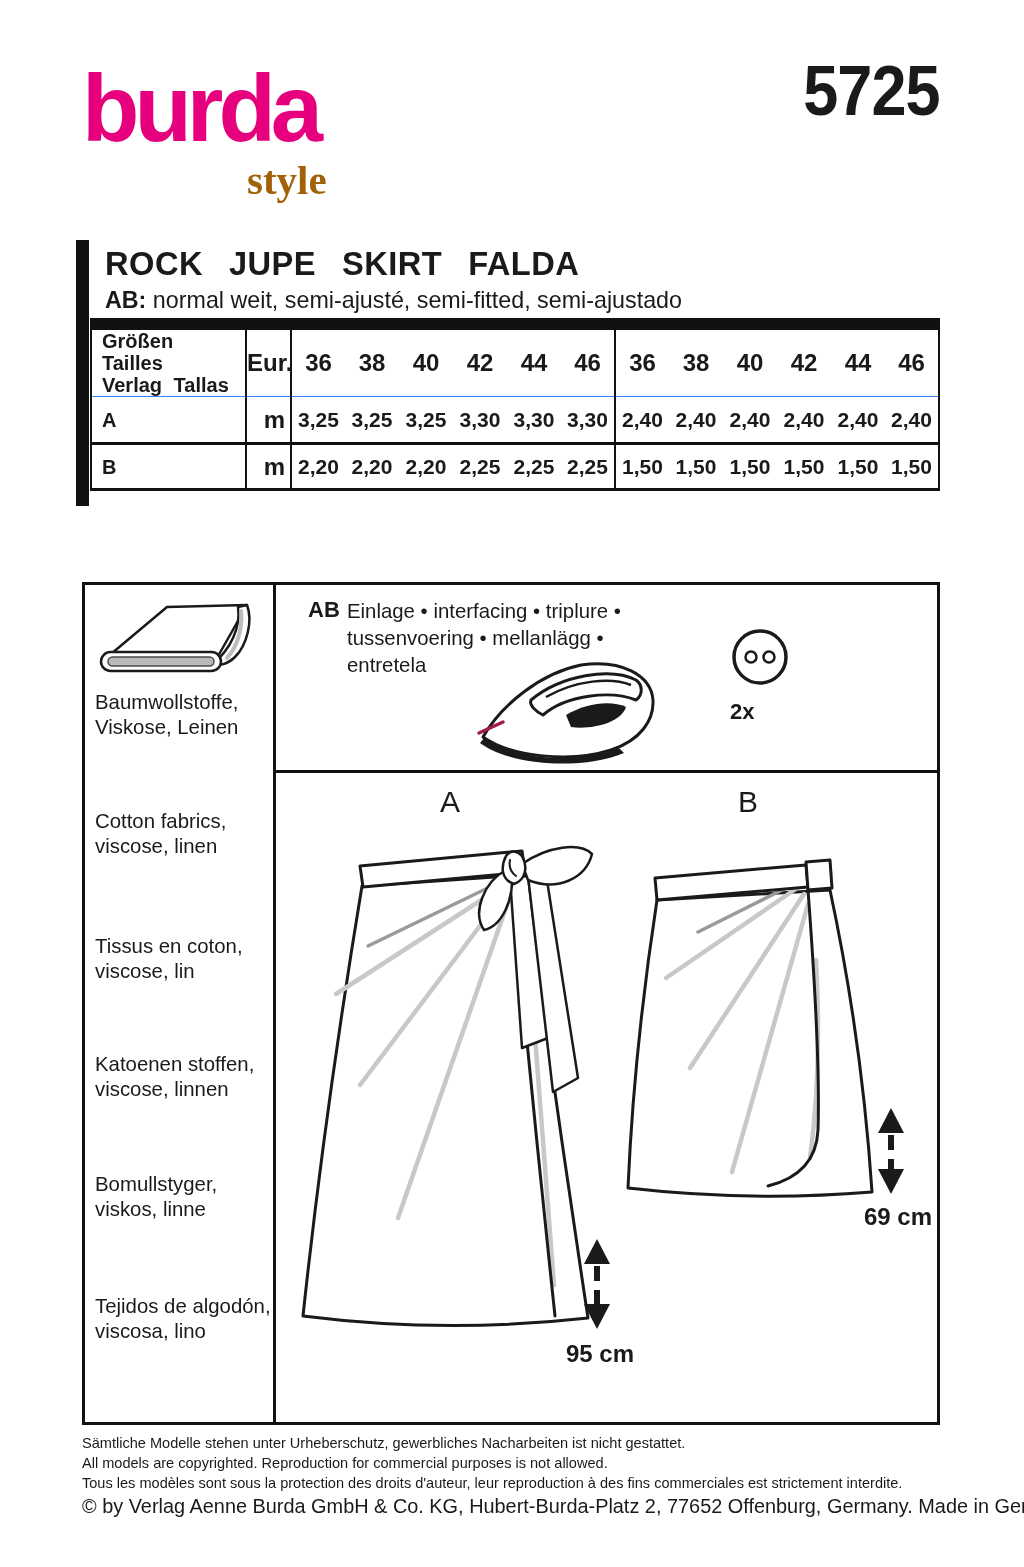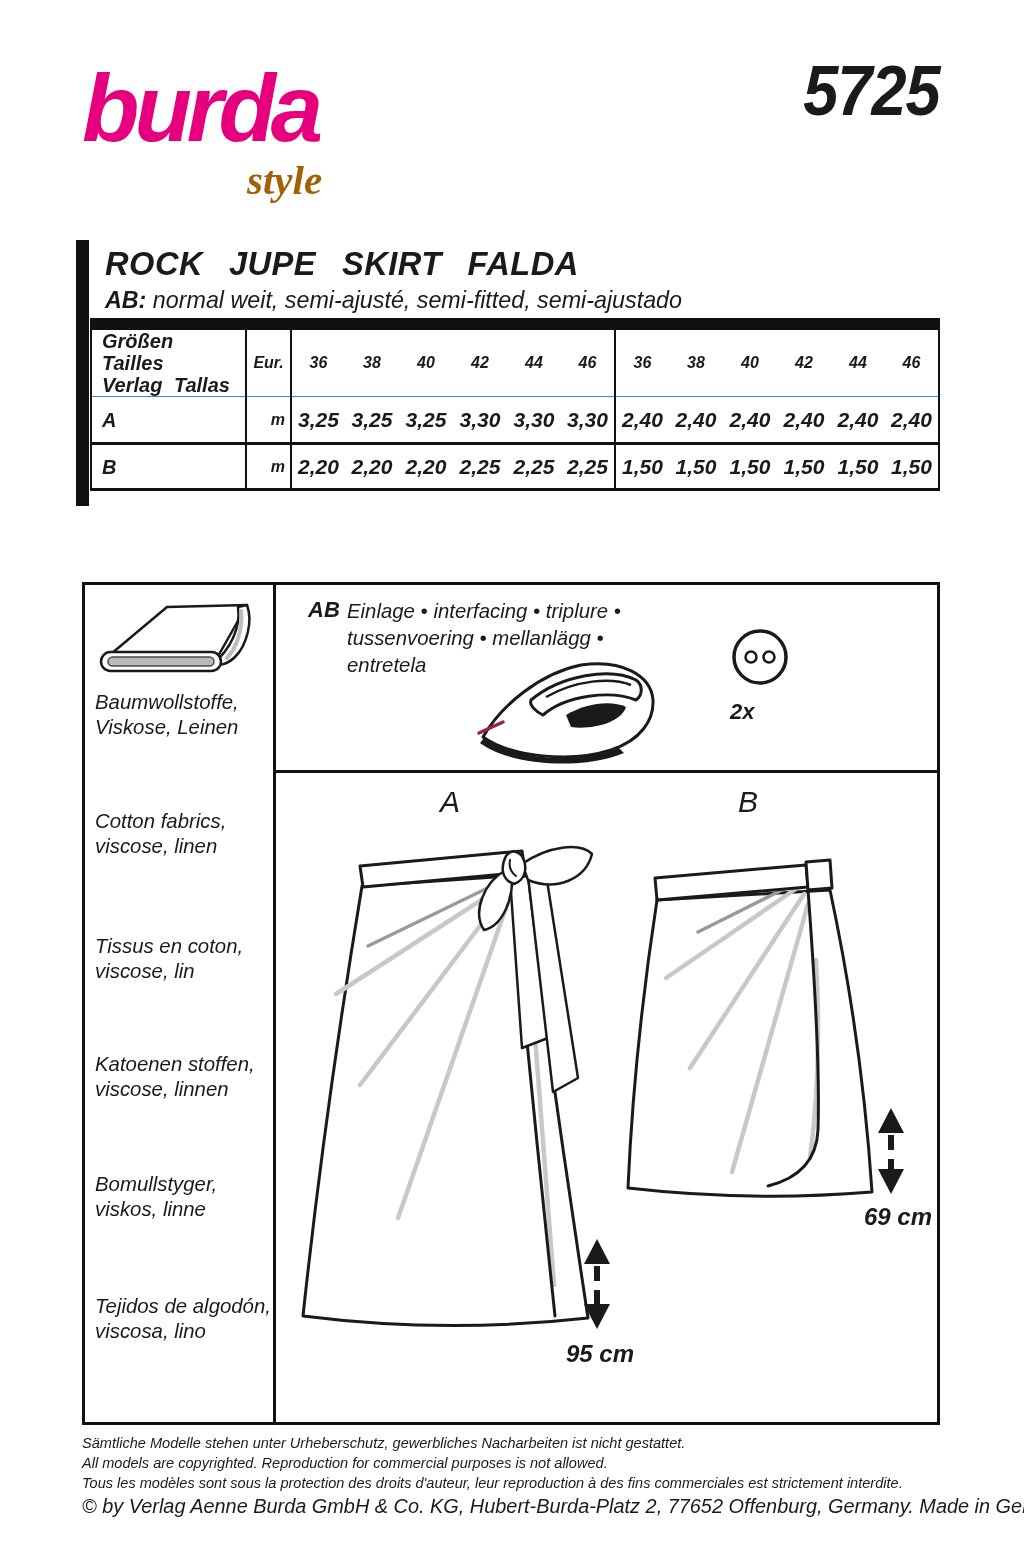--- a/index.html
+++ b/index.html
@@ -1,35 +1,35 @@
 <!DOCTYPE html>
 <html><head>
 <meta charset="utf-8">
 <style>
   html,body{margin:0;padding:0;background:#fff;}
   .page{position:relative;width:1024px;height:1567px;background:#fff;overflow:hidden;
-        font-family:"Liberation Sans",sans-serif;color:#1a1a1a;font-style:italic;}
+        font-family:"Liberation Sans",sans-serif;color:#1a1a1a;}
   
   .logo-burda{position:absolute;left:82px;top:62px;font-size:94px;font-weight:bold;
       letter-spacing:-5px;line-height:1;color:#e6007e;}
   .logo-style{position:absolute;left:247px;top:160px;font-size:41px;font-weight:bold;
       font-family:"Liberation Serif",serif;color:#a16207;line-height:1;}
   .pattern-number{position:absolute;right:84px;top:56px;font-size:70px;font-weight:bold;
       letter-spacing:-1px;line-height:1;transform:scaleX(.9);transform-origin:100% 0;}
   
   .title-bar{position:absolute;left:76px;top:240px;width:13px;height:266px;background:#111;}
   .main-title{position:absolute;left:105px;top:244px;font-size:34px;font-weight:bold;
       word-spacing:17px;letter-spacing:.5px;transform:scaleX(.96);transform-origin:0 0;}
   .sub-title{position:absolute;left:105px;top:286px;font-size:24px;transform:scaleX(.97);transform-origin:0 0;}
   .sub-title b{font-weight:bold;}
   
   .yardage{position:absolute;left:90px;top:318px;width:850px;border-collapse:collapse;
       table-layout:fixed;border-left:2px solid #111;border-right:2px solid #111;
       border-top:12px solid #111;border-bottom:3px solid #111;}
-  .yardage td{padding:0;vertical-align:middle;font-weight:bold;text-align:center;font-size:16px;}
+  .yardage td{padding:0;vertical-align:middle;font-weight:bold;text-align:center;font-size:24px;}
   .yardage .sep-r{border-right:2px solid #111;}
   .yardage tr.r1 td{height:41px;border-bottom:2px solid #111;font-size:22px;}
   .yardage tr.r2 td{height:46px;border-bottom:1px solid #3b82f6;}
   .yardage tr.ra td{height:45px;border-bottom:3px solid #111;}
   .yardage tr.rb td{height:43px;}
   .yardage td.lbl{text-align:left;padding-left:10px;font-size:20px;line-height:22px;word-spacing:6px;}
   .yardage td.unit{text-align:right;padding-right:5px;}
   .yardage td.num{font-size:21px;}
   
   .main-box{position:absolute;left:82px;top:582px;width:852px;height:837px;border:3px solid #111;}

